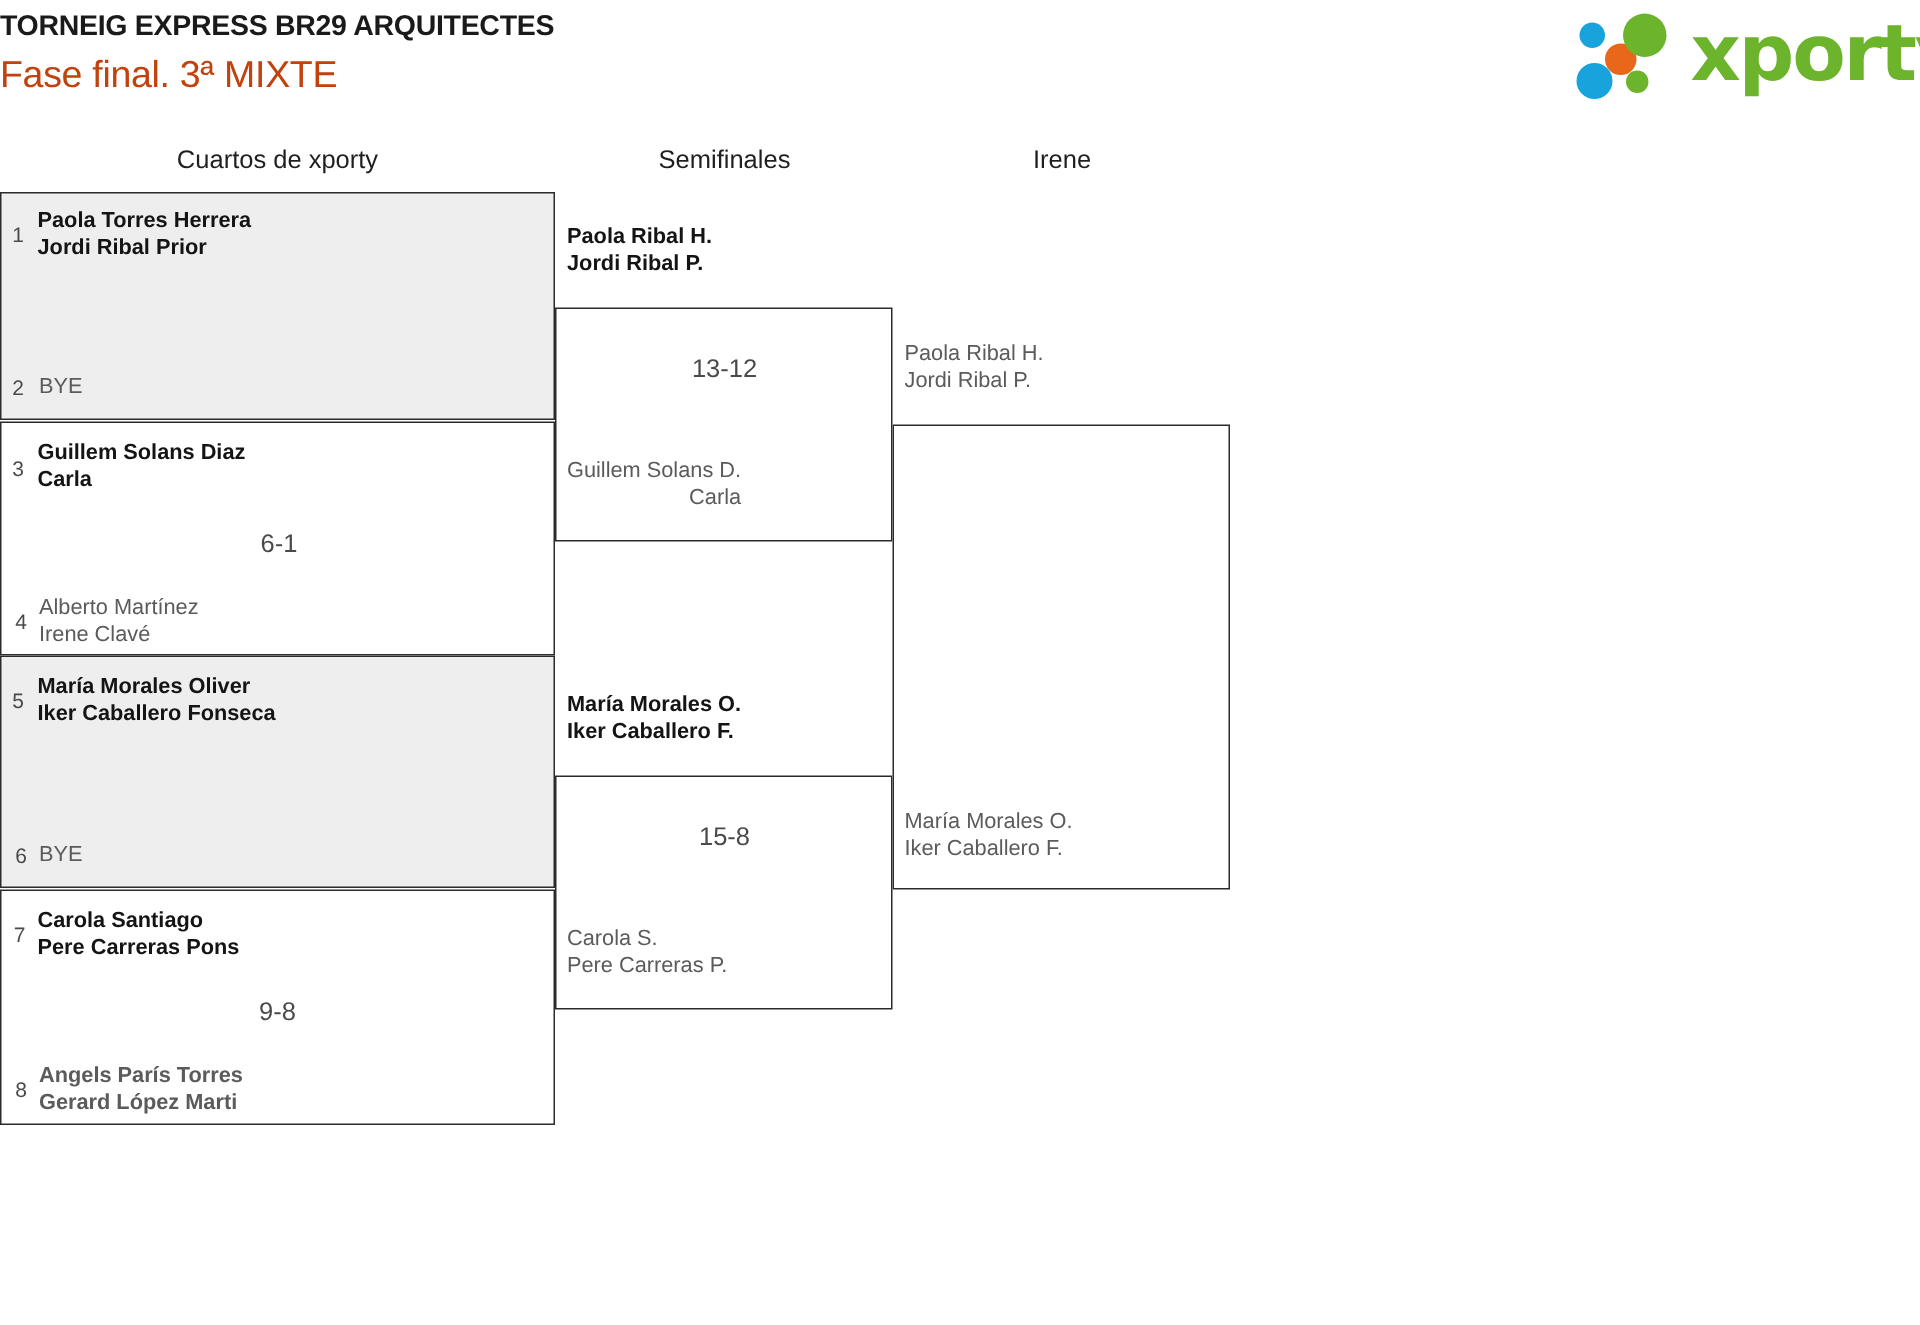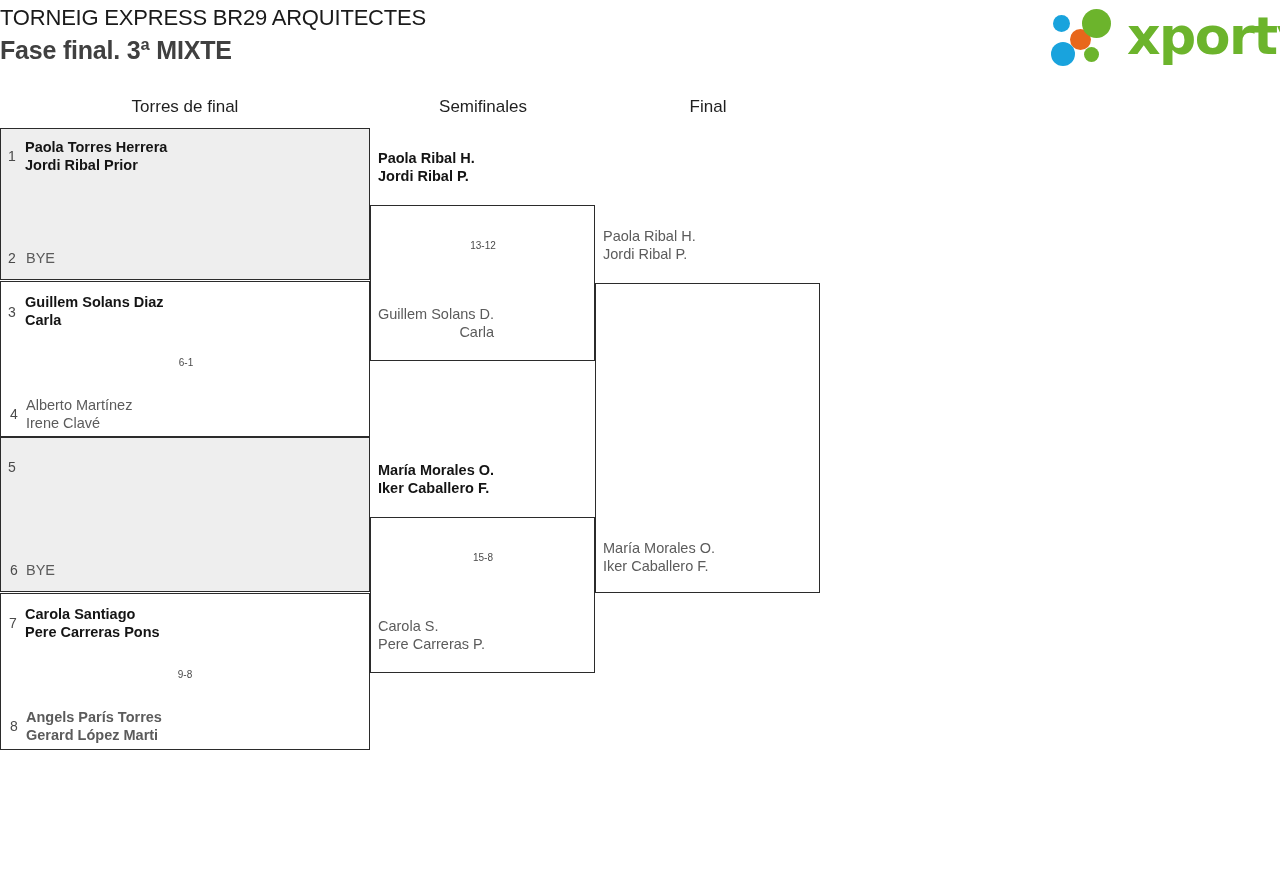--- a/index.html
+++ b/index.html
@@ -23,33 +23,33 @@
     left: 0; top: 0;
     width: 1280px;
     height: 82px;
   }
   #title-block {
     position: absolute;
     left: 0; top: 2px;
     width: 900px;
   }
   .title-line1 {
-    font-size: 22px;
+    font-size: 19px;
+    font-weight: bold;
+    line-height: 32px;
+    letter-spacing: -0.2px;
+    color: #1a1a1a;
+    white-space: nowrap;
+  }
+  .title-line2 {
+    font-size: 25px;
     font-weight: normal;
     line-height: 32px;
     letter-spacing: -0.2px;
-    color: #1a1a1a;
-    white-space: nowrap;
-  }
-  .title-line2 {
-    font-size: 25px;
-    font-weight: bold;
-    line-height: 32px;
-    letter-spacing: -0.2px;
-    color: #404040;
+    color: #c2410c;
     white-space: nowrap;
   }
 
   
   #logo {
     position: absolute;
     left: 1051px; top: 4px;
     width: 224px;
     height: 64px;
   }
@@ -108,21 +108,21 @@
     font-size: 14.5px;
     line-height: 18px;
     white-space: nowrap;
   }
   .players.winner { font-weight: bold; color: #141414; }
   .players.loser  { font-weight: normal; color: #5b5b5b; }
   .players .pline { display: block; }
 
   .score {
     position: absolute;
-    font-size: 10px;
+    font-size: 17px;
     line-height: 18px;
     color: #4a4a4a;
     text-align: center;
     white-space: nowrap;
   }
 </style>
 </head>
 <body>
 
 <div id="header">
@@ -138,23 +138,23 @@
       <span class="dot" style="left:19px; top:20px; width:21px; height:21px; background:#e8671b;"></span>
       <span class="dot" style="left:31px; top:0px;  width:29px; height:29px; background:#6cb42c;"></span>
       <span class="dot" style="left:0px;  top:33px; width:24px; height:24px; background:#19a3dd;"></span>
       <span class="dot" style="left:33px; top:38px; width:15px; height:15px; background:#6cb42c;"></span>
     </div>
     <div id="logo-wordmark">xporty</div>
   </div>
 
 </div>
 
-<div class="round-header" style="left:85px; top:96px; width:200px;">Torres de final</div>
+<div class="round-header" style="left:85px; top:96px; width:200px;">Cuartos de xporty</div>
 <div class="round-header" style="left:383px; top:96px; width:200px;">Semifinales</div>
-<div class="round-header" style="left:608px; top:96px; width:200px;">Final</div>
+<div class="round-header" style="left:608px; top:96px; width:200px;">Irene</div>
 
 <div class="qf-box shaded" style="left:0px; top:128px; width:370px; height:152px;">
   <span class="seed" style="left:0px; top:19px;">1</span>
   <div class="players winner" style="left:24px; top:9px;">
     <span class="pline">Paola Torres Herrera</span>
     <span class="pline">Jordi Ribal Prior</span>
   </div>
   <span class="seed" style="left:0px; top:121px;">2</span>
   <div class="players loser" style="left:25px; top:120px;">
     <span class="pline">BYE</span>
@@ -171,20 +171,24 @@
   <span class="seed" style="left:2px; top:124px;">4</span>
   <div class="players loser" style="left:25px; top:114px;">
     <span class="pline">Alberto Martínez</span>
     <span class="pline">Irene Clavé</span>
   </div>
   <div class="score" style="left:120px; top:72px; width:130px;">6-1</div>
 </div>
 
 <div class="qf-box shaded" style="left:0px; top:437px; width:370px; height:155px;">
   <span class="seed" style="left:0px; top:21px;">5</span>
+  <div class="players winner" style="left:24px; top:11px;">
+    <span class="pline">María Morales Oliver</span>
+    <span class="pline">Iker Caballero Fonseca</span>
+  </div>
   <span class="seed" style="left:2px; top:124px;">6</span>
   <div class="players loser" style="left:25px; top:123px;">
     <span class="pline">BYE</span>
   </div>
   <div class="score" style="left:120px; top:70px; width:130px;"></div>
 </div>
 
 <div class="qf-box" style="left:0px; top:593px; width:370px; height:157px;">
   <span class="seed" style="left:1px; top:21px;">7</span>
   <div class="players winner" style="left:24px; top:11px;">

